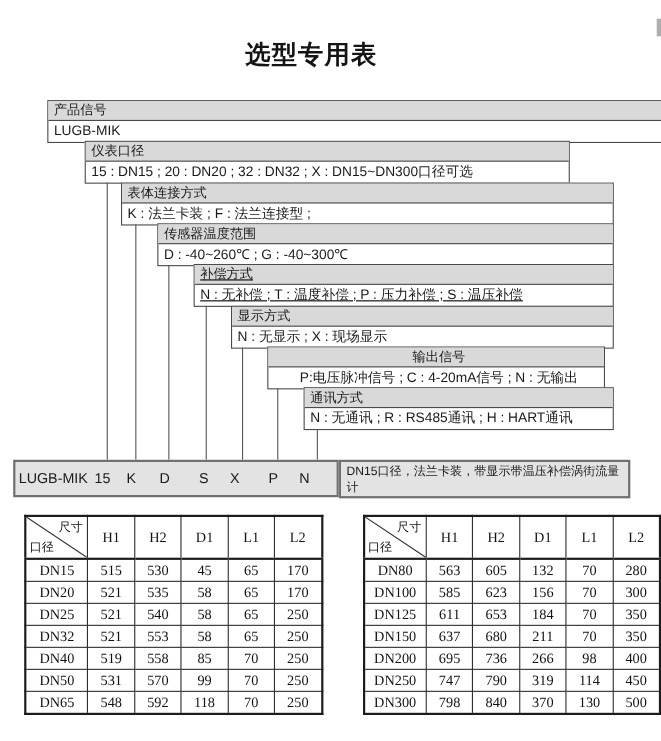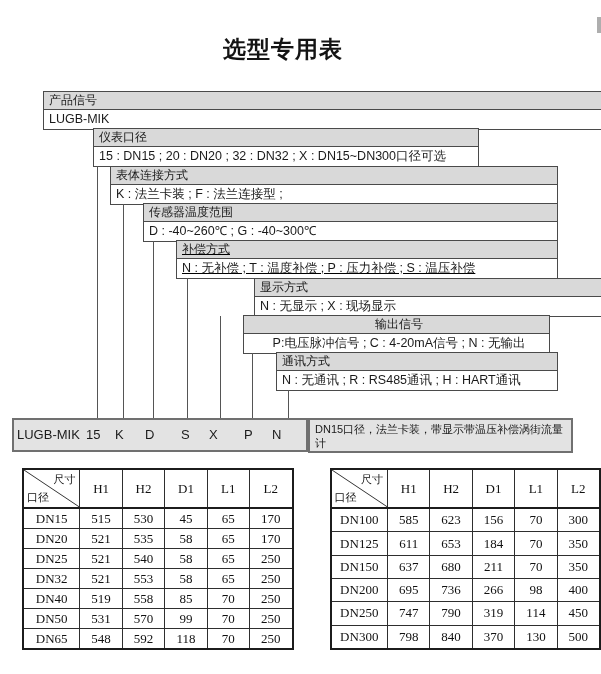--- a/index.html
+++ b/index.html
@@ -65,37 +65,37 @@
 <body>
 
 <div class="title">选型专用表</div>
 <div class="edge-artifact"></div>
 
 <div id="cascade">
     <div class="cbox" style="left: 43px; top: 91px; width: 583px;">
       <div class="hd">产品信号</div>
       <div class="vl">LUGB-MIK</div>
     </div>
-    <div class="cbox" style="left: 77px; top: 128px; width: 386px; margin-left: 16px;">
+    <div class="cbox" style="left: 77px; top: 128px; width: 441px;">
       <div class="hd">仪表口径</div>
       <div class="vl">15 : DN15 ; 20 : DN20 ; 32 : DN32 ; X : DN15~DN300口径可选</div>
     </div>
     <div class="cbox" style="left: 110px; top: 166px; width: 448px;">
       <div class="hd">表体连接方式</div>
       <div class="vl">K : 法兰卡装 ; F : 法兰连接型 ;</div>
     </div>
     <div class="cbox" style="left: 143px; top: 203px; width: 415px;">
       <div class="hd">传感器温度范围</div>
       <div class="vl">D : -40~260℃ ; G : -40~300℃</div>
     </div>
     <div class="cbox" style="left: 176px; top: 240px; width: 382px; text-decoration: underline;">
       <div class="hd">补偿方式</div>
       <div class="vl">N : 无补偿 ; T : 温度补偿 ; P : 压力补偿 ; S : 温压补偿</div>
     </div>
-    <div class="cbox" style="left: 210px; top: 278px; width: 348px; margin-left: 44px;">
+    <div class="cbox" style="left: 210px; top: 278px; width: 348px;">
       <div class="hd">显示方式</div>
       <div class="vl">N : 无显示 ; X : 现场显示</div>
     </div>
     <div class="cbox" style="left: 243px; top: 315px; width: 307px; text-align: center;">
       <div class="hd">输出信号</div>
       <div class="vl">P:电压脉冲信号 ; C : 4-20mA信号 ; N : 无输出</div>
     </div>
     <div class="cbox" style="left: 276px; top: 352px; width: 282px;">
       <div class="hd">通讯方式</div>
       <div class="vl">N : 无通讯 ; R : RS485通讯 ; H : HART通讯</div>
@@ -216,20 +216,28 @@
           </th>
           <th class="col-num">H1</th>
           <th class="col-num">H2</th>
           <th class="col-num">D1</th>
           <th class="col-num">L1</th>
           <th class="col-num">L2</th>
         </tr>
       </thead>
       <tbody>
         <tr>
+          <td class="col-dn">DN80</td>
+          <td class="col-num">563</td>
+          <td class="col-num">605</td>
+          <td class="col-num">132</td>
+          <td class="col-num">70</td>
+          <td class="col-num">280</td>
+        </tr>
+        <tr>
           <td class="col-dn">DN100</td>
           <td class="col-num">585</td>
           <td class="col-num">623</td>
           <td class="col-num">156</td>
           <td class="col-num">70</td>
           <td class="col-num">300</td>
         </tr>
         <tr>
           <td class="col-dn">DN125</td>
           <td class="col-num">611</td>

